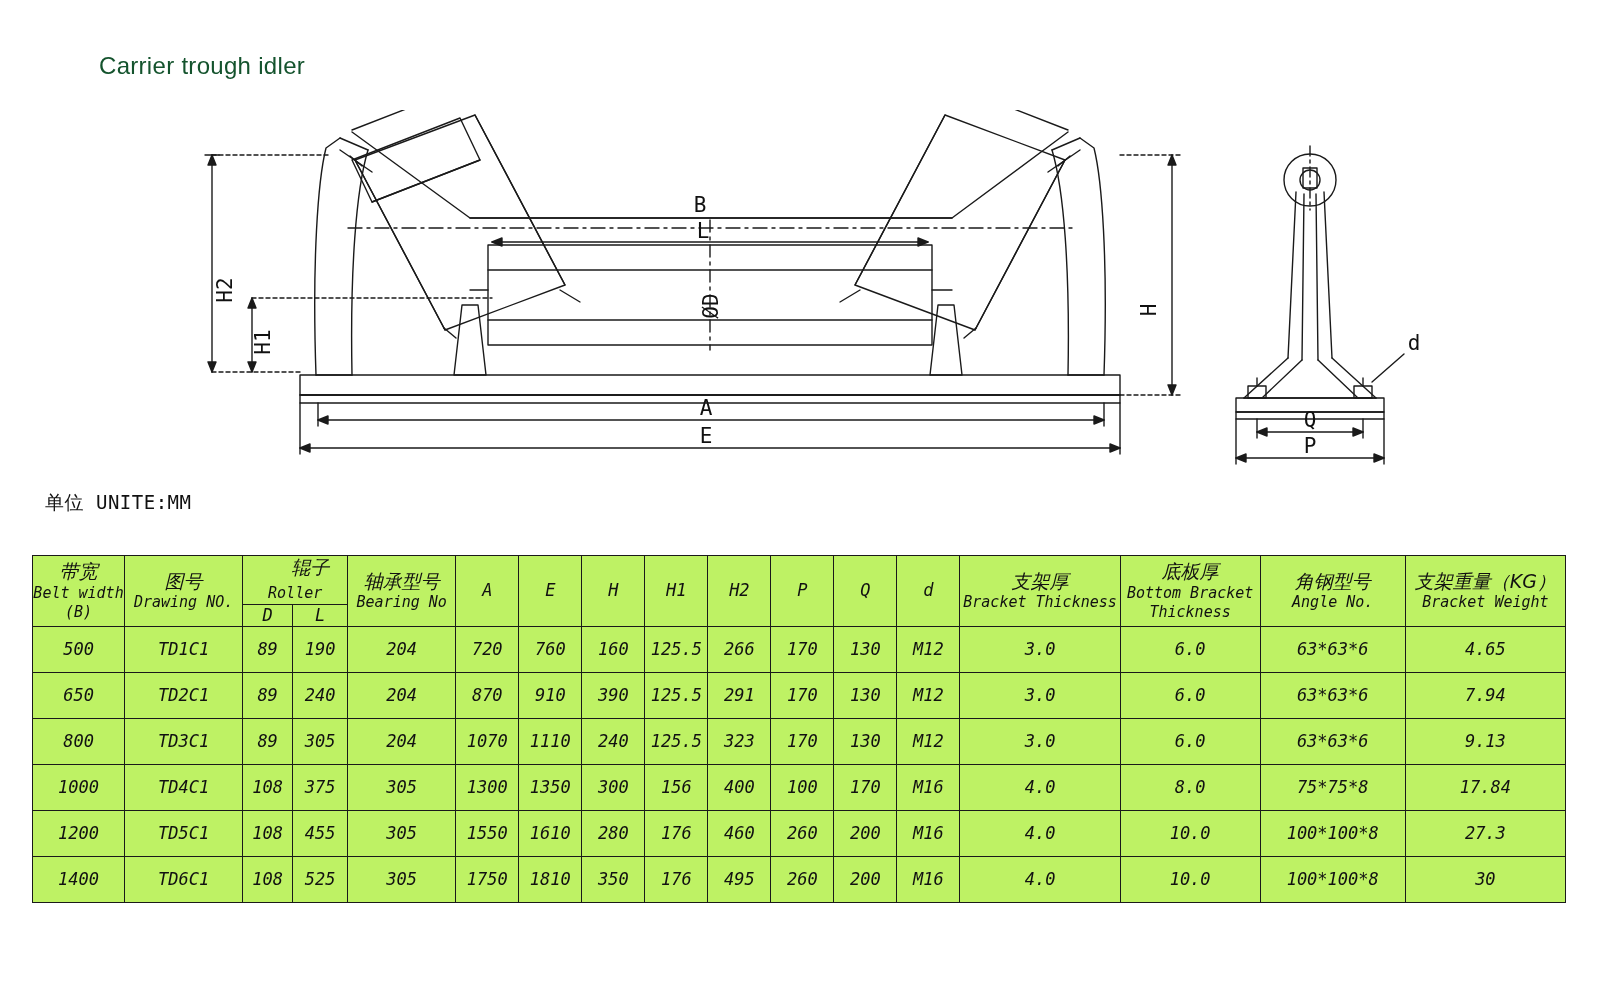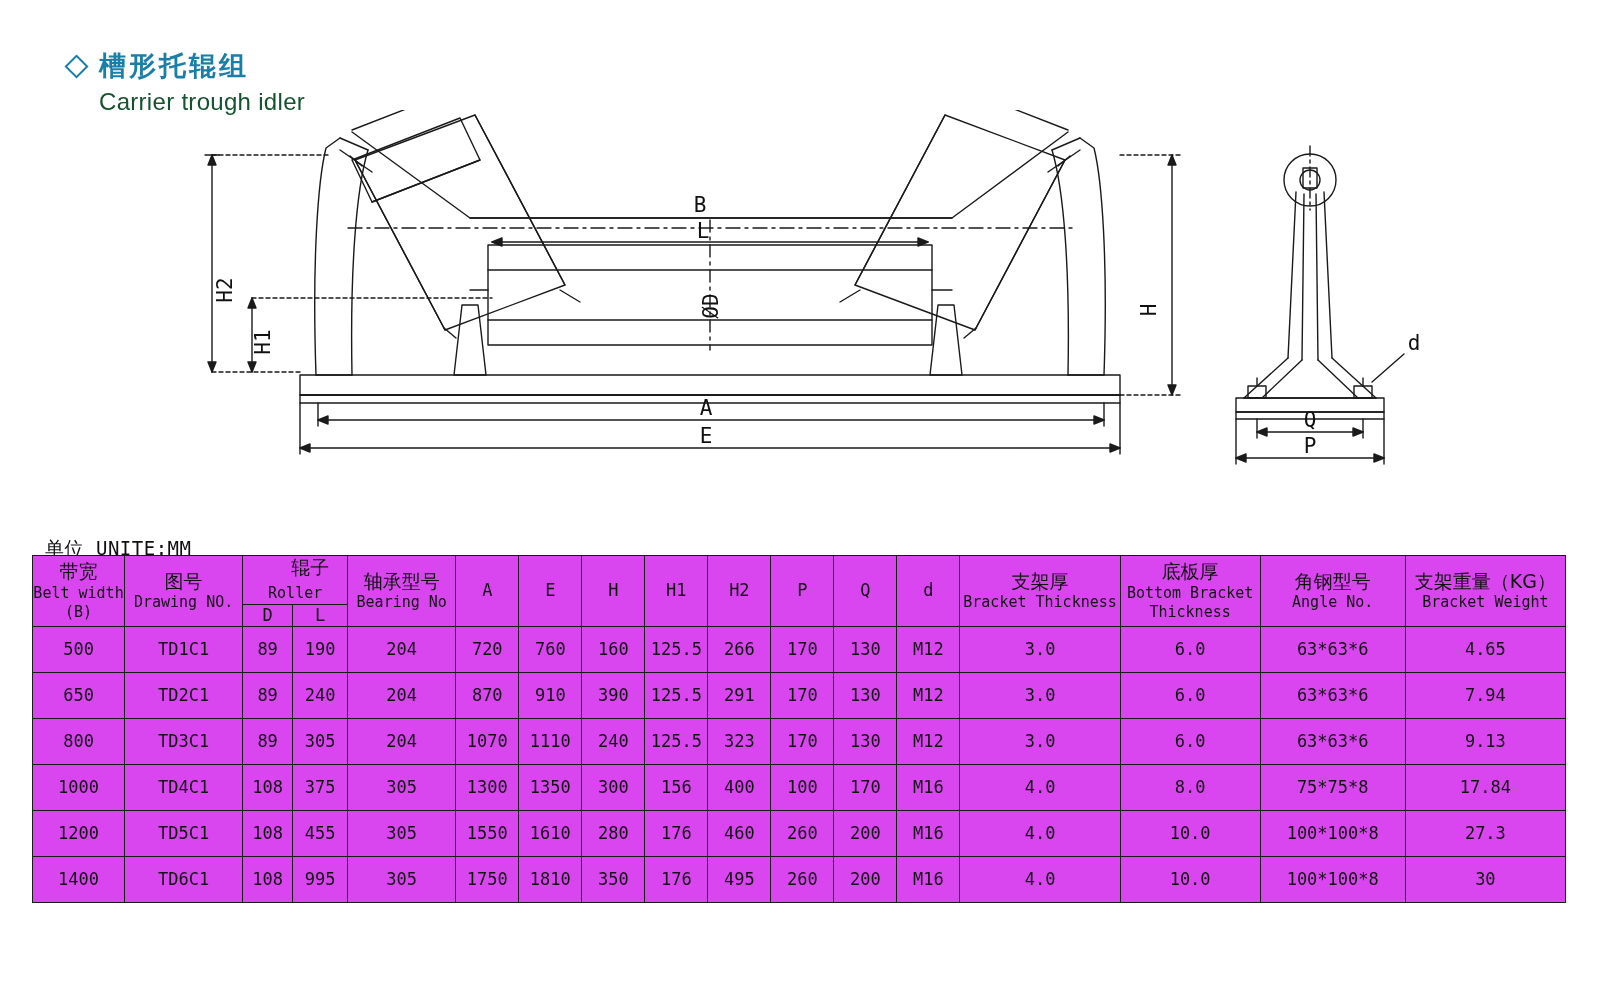--- a/index.html
+++ b/index.html
@@ -57,39 +57,40 @@
     top: 110px;
     width: 1600px;
     height: 390px;
   }
   .drawing svg { display: block; }
 
   
   .unit-note {
     position: absolute;
     left: 45px;
-    top: 536px;
+    top: 490px;
     font-family: "DejaVu Sans Mono", monospace;
     font-size: 19px;
     letter-spacing: 0.5px;
     color: #111;
   }
 
   
   .table-wrap {
     position: absolute;
     left: 32px;
     top: 555px;
     width: 1534px;
   }
   table.spec {
     border-collapse: collapse;
     width: 1534px;
     table-layout: fixed;
-    background: #d946ef;
+    background: #bef264;
+    font-style: italic;
   }
   table.spec td, table.spec th {
     border: 1.5px solid #1a1a1a;
     text-align: center;
     vertical-align: middle;
     font-family: "DejaVu Sans Mono", monospace;
     font-size: 17px;
     color: #111;
     padding: 0;
   }
@@ -120,24 +121,20 @@
   .hdr-inline small {
     font-family: "DejaVu Sans Mono", monospace;
     font-size: 15px;
   }
   tbody td { height: 45px; font-size: 18px; }
 </style>
 </head>
 <body>
 
 <div class="title-block">
-  <div class="title-cn-row">
-    <span class="diamond"></span>
-    <span class="title-cn">槽形托辊组</span>
-  </div>
   <div class="title-en">Carrier trough idler</div>
 </div>
 
 <div class="drawing">
 <svg width="1600" height="390" viewBox="0 0 1600 390" xmlns="http://www.w3.org/2000/svg">
   <g fill="none" stroke="#1a1a1a" stroke-width="1.4" stroke-linejoin="round" stroke-linecap="round">
 
     <rect x="300" y="265" width="820" height="20"></rect>
 
     <line x1="300" y1="285" x2="1120" y2="285"></line>
@@ -456,21 +453,21 @@
         <td>M16</td>
         <td>4.0</td>
         <td>10.0</td>
         <td>100*100*8</td>
         <td>27.3</td>
       </tr>
       <tr>
         <td>1400</td>
         <td>TD6C1</td>
         <td>108</td>
-        <td>995</td>
+        <td>525</td>
         <td>305</td>
         <td>1750</td>
         <td>1810</td>
         <td>350</td>
         <td>176</td>
         <td>495</td>
         <td>260</td>
         <td>200</td>
         <td>M16</td>
         <td>4.0</td>

